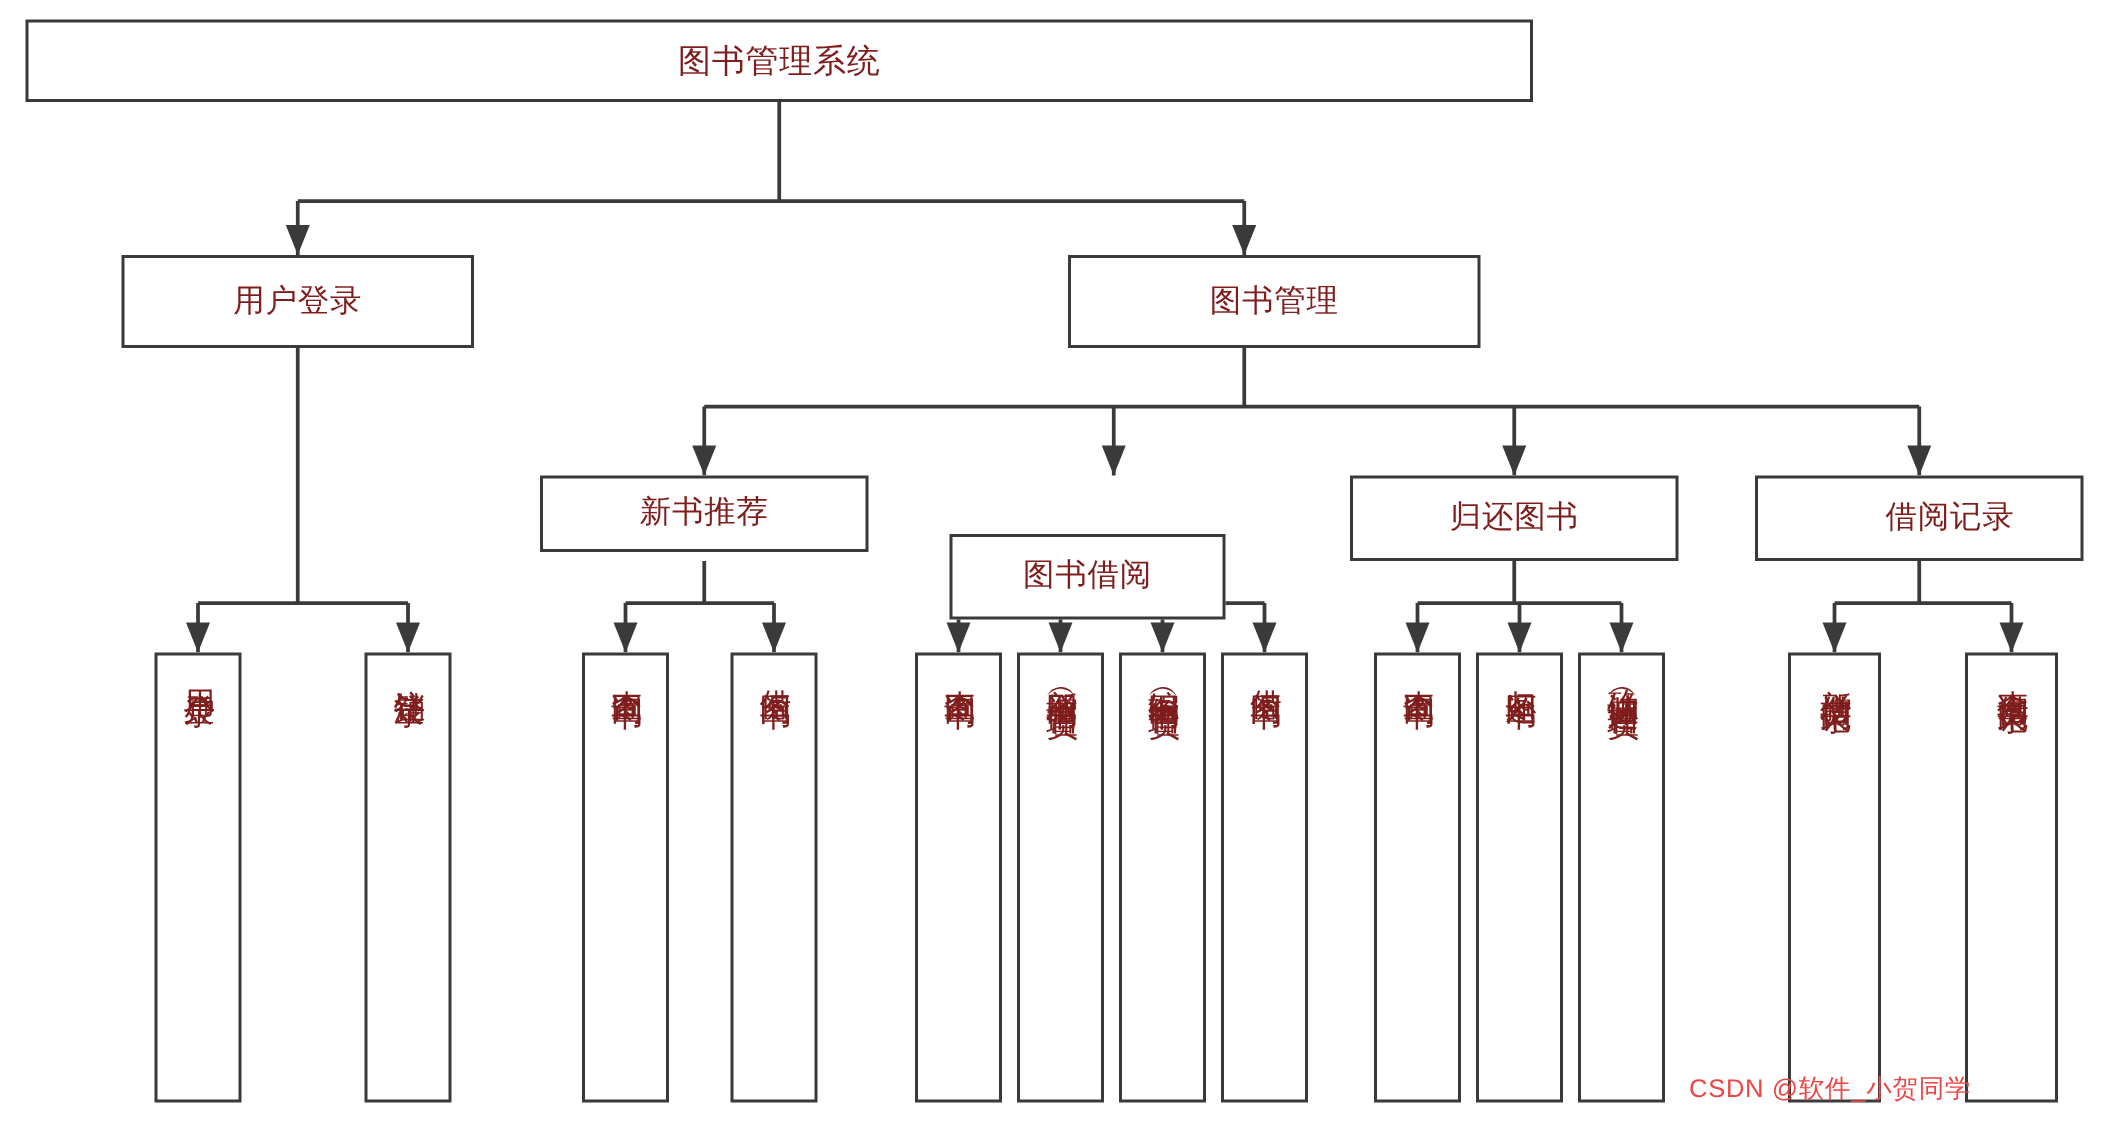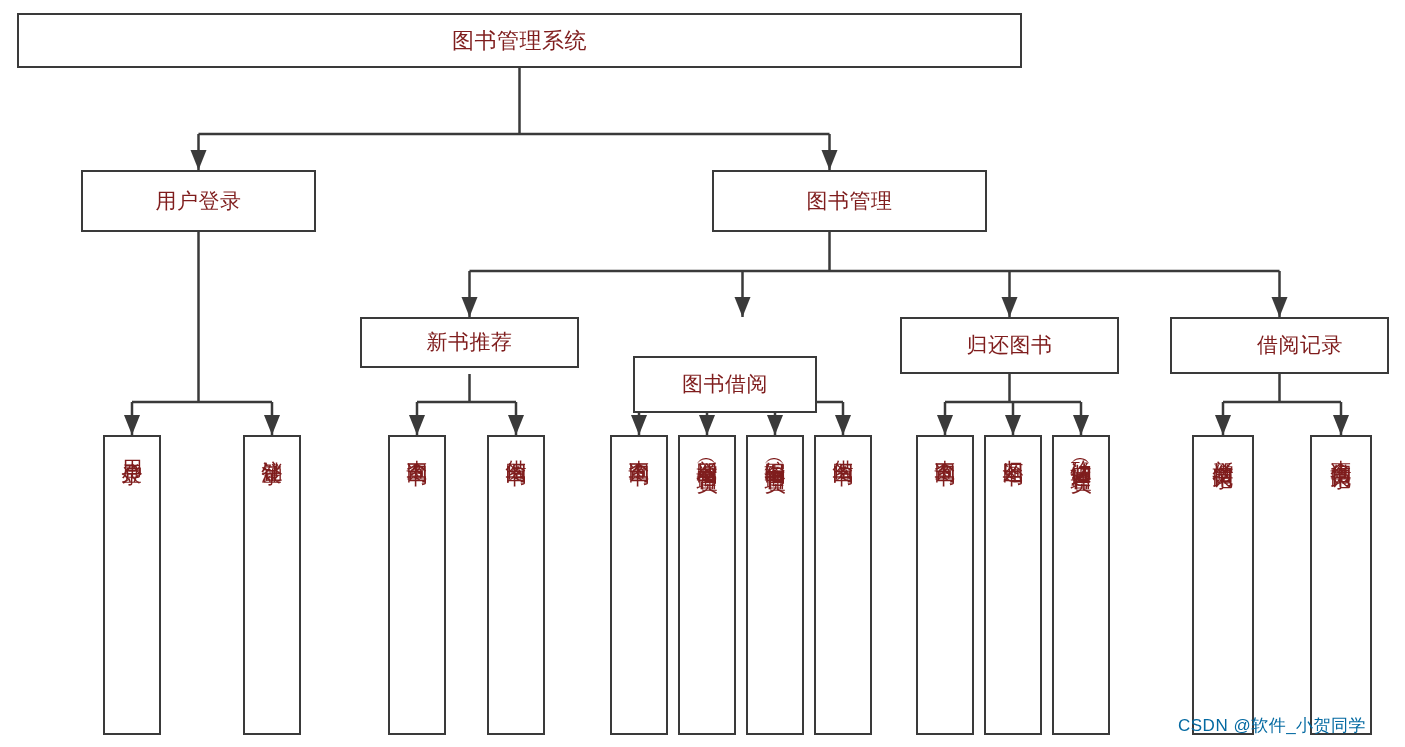--- a/index.html
+++ b/index.html
@@ -180,14 +180,14 @@
       <div class="node vertical" id="node-leaf-confirm-return" style="left: 1052px; top: 435px; width: 58px; height: 300px; border-color: rgb(58, 58, 58);">
         <span class="label">确认归还（管理员）</span>
       </div>
       <div class="node vertical" id="node-leaf-add-record" style="left: 1192px; top: 435px; width: 62px; height: 300px; border-color: rgb(58, 58, 58);">
         <span class="label">新增借阅记录</span>
       </div>
       <div class="node vertical" id="node-leaf-query-record" style="left: 1310px; top: 435px; width: 62px; height: 300px; border-color: rgb(58, 58, 58);">
         <span class="label">查询借阅记录</span>
       </div>
     </div>
-  <div class="watermark" style="left: 1178px; top: 714px; color: #0369a1; text-align: center;">CSDN @软件_小贺同学</div>
+  <div class="watermark" style="left: 1126px; top: 714px; color: #ef4444; text-align: center;">CSDN @软件_小贺同学</div>
 </div>
 
 </body></html>

